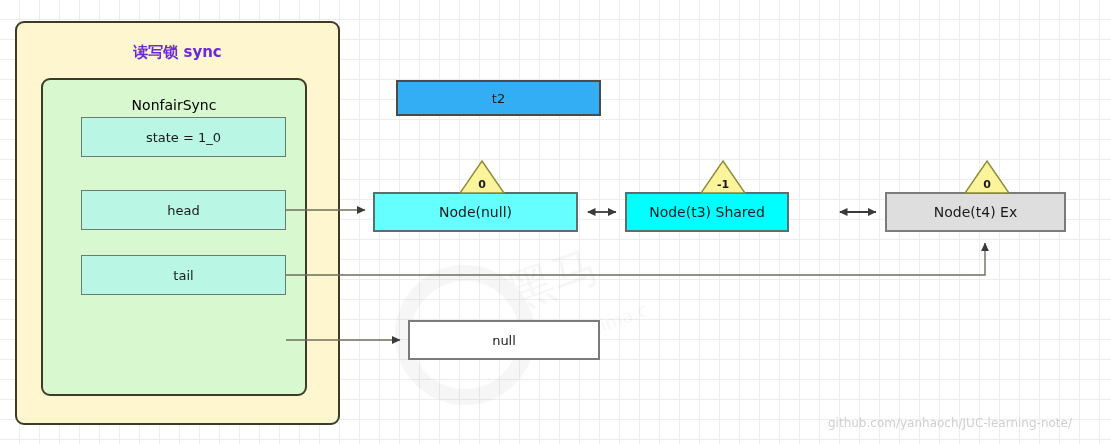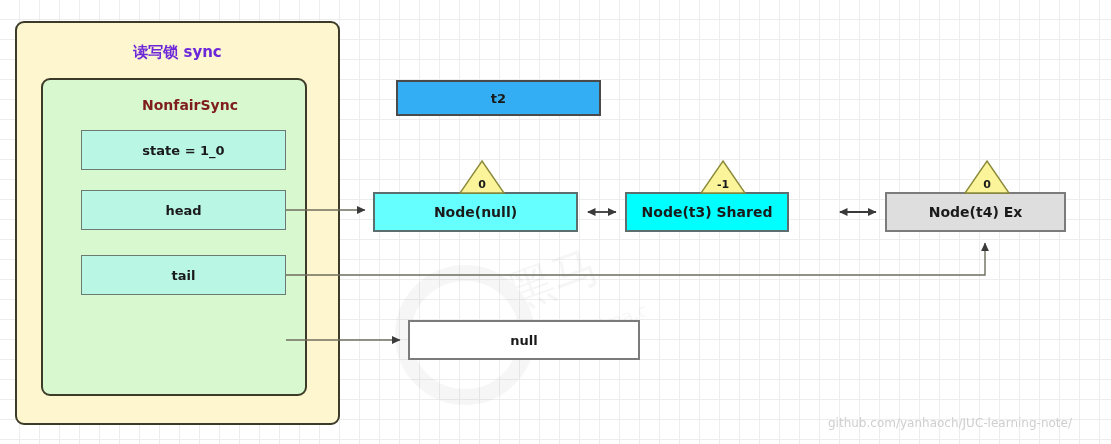--- a/index.html
+++ b/index.html
@@ -15,60 +15,60 @@
     background-color:#ffffff;
     background-image:
       linear-gradient(to right, #ededed 1px, transparent 1px),
       linear-gradient(to bottom, #ededed 1px, transparent 1px),
       linear-gradient(to right, #e2e2e2 1px, transparent 1px),
       linear-gradient(to bottom, #e2e2e2 1px, transparent 1px);
     background-size:20px 20px,20px 20px,100px 100px,100px 100px;
     background-position:-1px -1px,-1px -1px,-1px -1px,-1px -1px;
   }
   .box{position:absolute;box-sizing:border-box;display:flex;align-items:center;justify-content:center;}
-  .lbl{font-weight:bold;color:#1a1a1a;white-space:nowrap;}
+  .lbl{font-weight:normal;color:#1a1a1a;white-space:nowrap;}
 
   
   #outer-sync{
     left:15px;top:21px;width:325px;height:404px;
     background:#fdf6cf;border:2px solid #3b3b28;border-radius:9px;
     display:block;
   }
   #outer-sync-title{
     position:absolute;left:0;top:20px;width:100%;text-align:center;
     font-size:15px;font-weight:bold;color:#6d28d9;
   }
   
   #nonfair-sync{
     left:41px;top:78px;width:266px;height:318px;
     background:#d8f8cf;border:2px solid #3b3b28;border-radius:9px;
     display:block;
   }
   #nonfair-sync-title{
     position:absolute;left:0;top:17px;width:100%;text-align:center;
-    font-size:14px;font-weight:bold;color:#7f1d1d;margin-left:16px;
+    font-size:14px;font-weight:normal;color:#000000;
   }
   .field{
     left:81px;width:205px;height:40px;
     background:#b9f7e4;border:1px solid #6b7a72;
     font-size:13px;
   }
-  #field-state{top:130px;justify-content:center;}
+  #field-state{top:117px;justify-content:center;}
   #field-head{top:190px;text-align:right;}
   #field-tail{top:255px;}
   #field-owner{top:320px;}
 
   
   #t2-box{
     left:396px;top:80px;width:205px;height:36px;
     background:#33aef4;border:2px solid #4a4a4a;font-size:13px;
   }
   
   #null-box{
-    left:408px;top:320px;width:232px;height:40px;
+    left:408px;top:320px;width:192px;height:40px;
     background:#ffffff;border:2px solid #7b7b7b;font-size:13px;
   }
   
   .node{height:40px;top:192px;font-size:14px;}
   #node-null{left:373px;width:205px;background:#66ffff;border:2px solid #5c6e6e;}
   #node-t3{left:625px;width:164px;background:#00ffff;border:2px solid #5c6e6e;}
   #node-t4{left:885px;width:181px;background:#dededf;border:2px solid #7b7b7b;}
 
   
   .tri{

